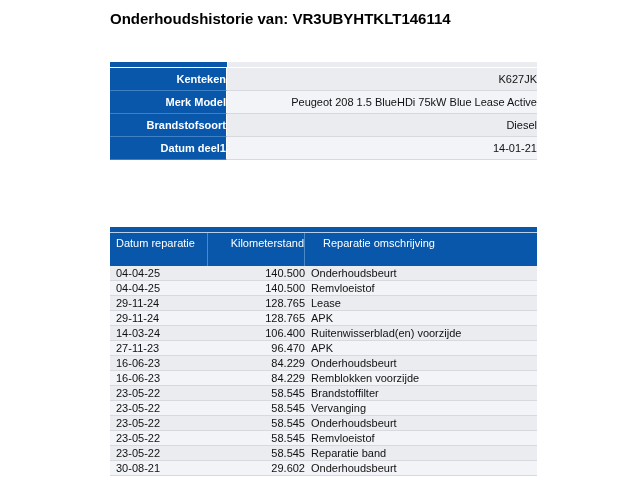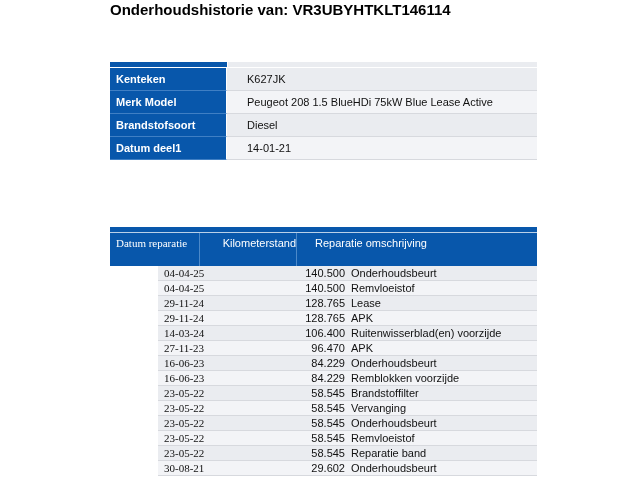--- a/index.html
+++ b/index.html
@@ -10,25 +10,25 @@
     --row-sep:#d7d9de;
     --text:#111111;
   }
   html,body{margin:0;padding:0;}
   body{
     width:640px;height:480px;overflow:hidden;background:#ffffff;
     font-family:"Liberation Sans","DejaVu Sans",sans-serif;
     position:relative;
   }
   .page-title{
-    position:absolute;left:110px;top:1px;margin:0;
+    position:absolute;left:110px;top:10px;margin:0;
     font-size:15px;font-weight:700;color:#000;
   }
   
-  .vtable{position:absolute;left:110px;top:62px;width:427px;}
+  .vtable{position:absolute;left:110px;top:62px;width:427px;text-align:right;}
   .vspacer{display:flex;height:5px;border-bottom:1px solid #ffffff;}
   .vspacer .s-label{width:117px;background:var(--blue);border-right:1px solid #ffffff;}
   .vspacer .s-value{flex:1;background:var(--cell-dark);}
   .vrow{display:flex;}
   .vlabel{
     width:117px;box-sizing:border-box;background:var(--blue);
     color:#ffffff;font-weight:700;font-size:11px;line-height:22px;
     padding-left:6px;border-right:1px solid #ffffff;
     border-bottom:1px solid var(--blue-sep);
     white-space:nowrap;overflow:hidden;
@@ -43,29 +43,29 @@
   
   .htable{position:absolute;left:110px;top:227px;width:427px;}
   .hspacer{height:5px;background:var(--blue);border-bottom:1px solid #b9d0e8;}
   .hheader{display:flex;background:var(--blue);height:33px;}
   .hheadcell{
     box-sizing:border-box;color:#ffffff;font-size:11px;font-weight:400;
     padding:4px 0 0 6px;border-right:1px solid #4c89c9;
     white-space:nowrap;overflow:hidden;
   }
   .hheadcell:last-child{border-right:none;margin-left:12px;}
-  .hrow{display:flex;margin-left:48px;}
+  .hrow{display:flex;}
   .hcell{
     box-sizing:border-box;font-size:11px;line-height:14px;
     padding-left:6px;border-bottom:1px solid var(--row-sep);
     color:var(--text);background:var(--cell-light);
     white-space:nowrap;overflow:hidden;
   }
   .hrow:nth-child(odd) .hcell{background:var(--cell-dark);}
-  .c1{width:90px;font-family:Liberation Serif, serif;}
+  .c1{width:98px;}
   .c2{width:97px;text-align:right;}
   .c3{flex:1;}
 </style>
 </head>
 <body>
 
 <h1 class="page-title">Onderhoudshistorie van: VR3UBYHTKLT146114</h1>
 
 <div class="vtable">
   <div class="vspacer">

